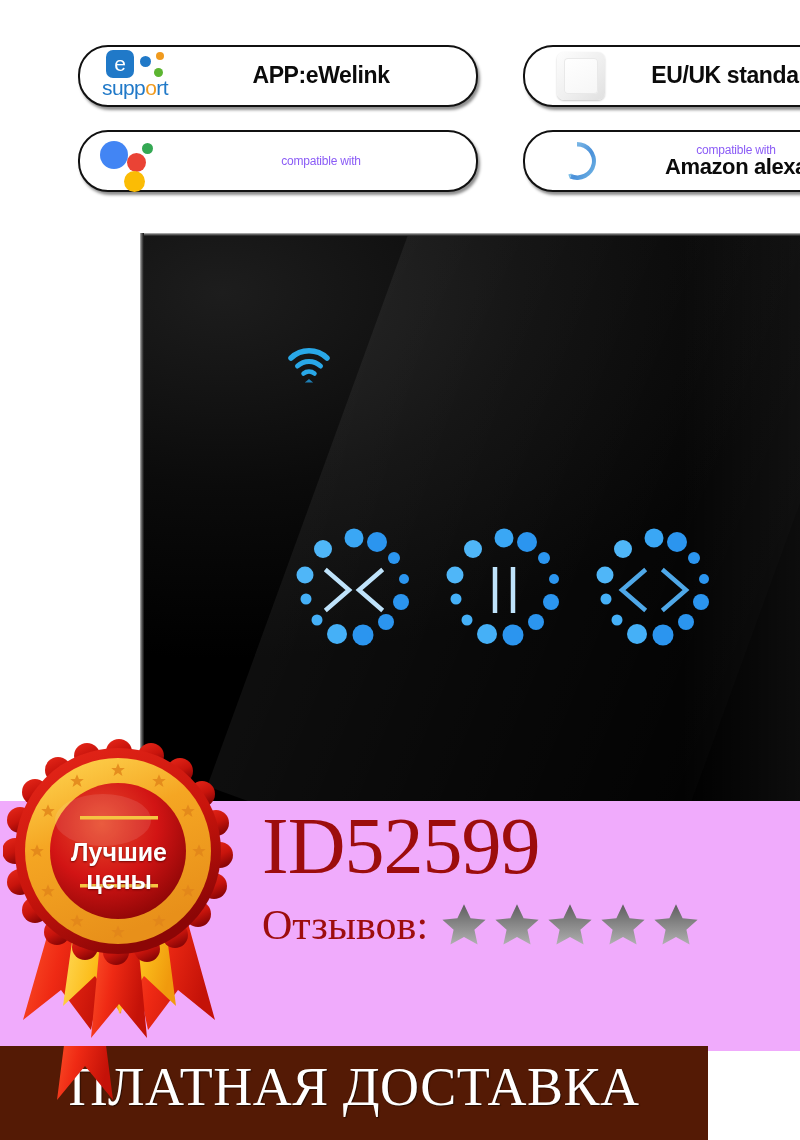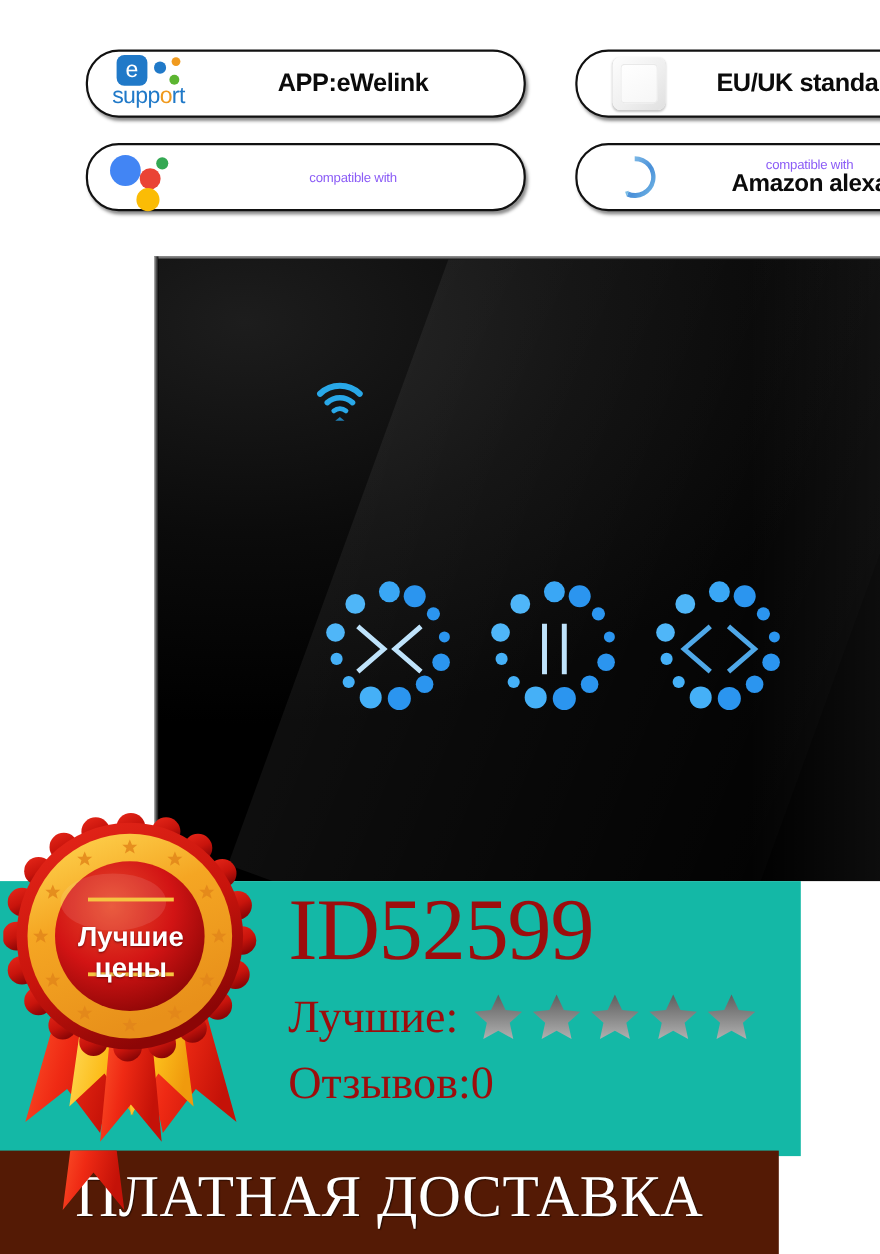--- a/index.html
+++ b/index.html
@@ -192,23 +192,23 @@
   }
   #touch-btn-close { left: 147px; top: 290px; }
   #touch-btn-pause { left: 297px; top: 290px; }
   #touch-btn-open  { left: 447px; top: 290px; }
 
   
   #info-area {
     position: absolute;
     left: 0;
     top: 801px;
-    width: 728px;
+    width: 800px;
     height: 250px;
-    background: #14b8a6;
+    background: #f0abfc;
   }
   #product-id {
     position: absolute;
     left: 262px;
     top: 5px;
     font-family: "Liberation Serif", serif;
     font-size: 80px;
     line-height: 1;
     color: #9d0d0d;
     letter-spacing: -1px;
@@ -428,21 +428,21 @@
       <path d="M57 48 L35 67 L57 86"></path>
       <path d="M77 48 L99 67 L77 86"></path>
     </g>
   </svg>
 </div>
 
 <div id="info-area">
   <div id="product-id">ID52599</div>
 
   <div id="rating-row">
-    <span id="rating-label">Лучшие:</span>
+    <span id="rating-label">Отзывов:</span>
     <span id="stars">
       <svg class="star-icon" viewBox="0 0 24 24">
           <defs>
             <linearGradient id="sg" x1="0" y1="0" x2="0" y2="1">
               <stop offset="0%" stop-color="#5e5e5e"></stop>
               <stop offset="100%" stop-color="#b0b0b0"></stop>
             </linearGradient>
           </defs>
           <path d="M12 1.6 L15.3 8.6 L22.8 9.4 L17.2 14.4 L18.8 21.8 L12 18 L5.2 21.8 L6.8 14.4 L1.2 9.4 L8.7 8.6 Z" fill="url(#sg)"></path>
         </svg>
@@ -454,21 +454,20 @@
         </svg>
       <svg class="star-icon" viewBox="0 0 24 24">
           <path d="M12 1.6 L15.3 8.6 L22.8 9.4 L17.2 14.4 L18.8 21.8 L12 18 L5.2 21.8 L6.8 14.4 L1.2 9.4 L8.7 8.6 Z" fill="url(#sg)"></path>
         </svg>
       <svg class="star-icon" viewBox="0 0 24 24">
           <path d="M12 1.6 L15.3 8.6 L22.8 9.4 L17.2 14.4 L18.8 21.8 L12 18 L5.2 21.8 L6.8 14.4 L1.2 9.4 L8.7 8.6 Z" fill="url(#sg)"></path>
         </svg>
     </span>
   </div>
 
-  <div id="reviews-line">Отзывов:0</div>
 </div>
 
 <div id="delivery-banner">
   <div id="delivery-text">ПЛАТНАЯ ДОСТАВКА</div>
 </div>
 
 <svg id="award-badge" viewBox="0 0 232 310">
   <defs>
     <radialGradient id="centerGrad" cx="38%" cy="30%" r="75%">
       <stop offset="0%" stop-color="#e84a2a"></stop>

